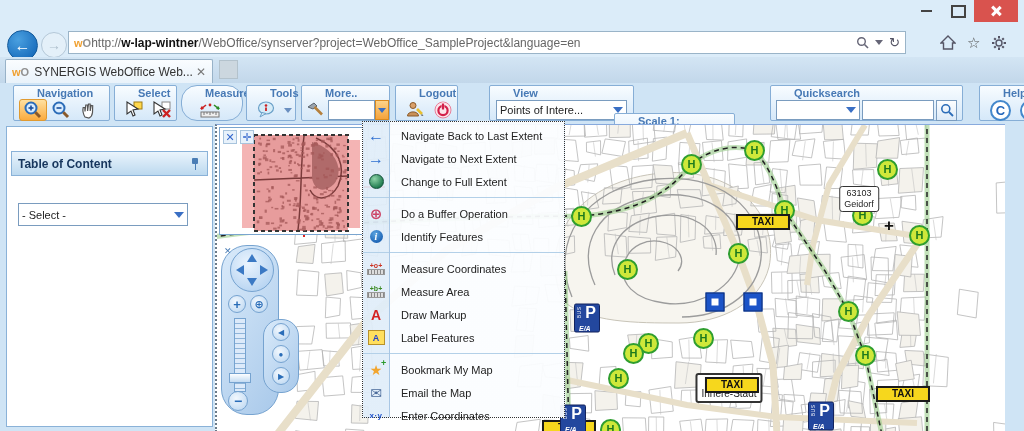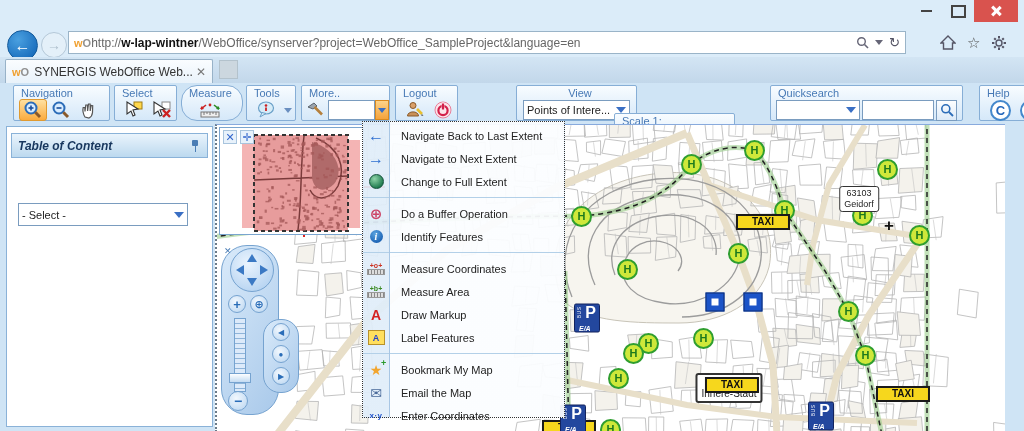--- a/index.html
+++ b/index.html
@@ -32,47 +32,47 @@
   #nav-icons .ni{color:#555;font-size:15px;cursor:pointer;display:flex;align-items:center;}
   #tabbar{left:0;top:57px;width:1024px;height:26px;background:linear-gradient(#d3e5f4,#c2d7ea);}
   #tab{left:5px;top:2px;width:208px;height:24px;background:linear-gradient(#fafdff,#e9f2fa);border:1px solid #98b2c8;border-bottom:none;border-radius:2px 2px 0 0;display:flex;align-items:center;padding:0 6px;box-sizing:border-box;font-size:12px;color:#333;cursor:pointer;}
   #tab-title{margin-left:5px;white-space:nowrap;overflow:hidden;}
   #tab-close{margin-left:auto;color:#777;font-size:12px;font-weight:bold;cursor:pointer;}
   #newtab{left:219px;top:3px;width:17px;height:17px;background:#ccd7df;border:1px solid #b3c2cc;cursor:pointer;}
   
   #webpage{left:0;top:83px;width:1024px;height:348px;background:#cfe4f5;}
   
   .tb-sec{top:2px;height:36px;background:linear-gradient(#f8fcff,#d5e8f9);border:1px solid #86aed6;border-radius:2px;box-sizing:border-box;}
-  .tb-head{font-size:11px;font-weight:normal;color:#4779b5;padding:1px 0 0 7px;}
+  .tb-head{font-size:11px;font-weight:bold;color:#4779b5;padding:1px 0 0 23px;}
   .tb-icons{display:flex;align-items:center;padding-left:5px;height:22px;}
   .tbtn{width:28px;height:22px;display:flex;align-items:center;justify-content:center;cursor:pointer;border-radius:3px;flex:none;}
   .tbtn.hl{background:linear-gradient(#ffe0a0,#fbab3e);border:1px solid #e09a30;box-sizing:border-box;}
   .combo{background:#fff;border:1px solid #7a9cbf;box-sizing:border-box;display:flex;align-items:center;font-size:11px;color:#222;padding:0 3px;}
   .tri{width:0;height:0;border-left:5px solid transparent;border-right:5px solid transparent;border-top:6px solid #3a6fc4;margin-left:auto;flex:none;}
   #sec-nav{left:13px;width:97px;} #sec-select{left:114px;width:63px;}
   #sec-measure{left:181px;width:62px;border-radius:16px;} #sec-tools{left:246px;width:50px;}
   #sec-more{left:301px;width:89px;} #sec-logout{left:395px;width:63px;}
-  #sec-view{left:516px;width:121px;text-align:center;} #sec-scale{left:614px;width:121px;margin-top:28px;}
+  #sec-view{left:489px;width:145px;} #sec-scale{left:614px;width:121px;margin-top:28px;}
   #sec-qs{left:770px;width:193px;} #sec-help{left:942px;width:68px;margin-left:37px;}
   #more-combo{width:50px;height:20px;margin-left:3px;}
   #more-dd{width:15px;height:20px;background:linear-gradient(#fdd389,#f5a33c);border:1px solid #d98a20;box-sizing:border-box;display:flex;align-items:center;justify-content:center;cursor:pointer;}
   #more-dd .tri{margin:0;border-top-width:5px;border-left-width:4px;border-right-width:4px;}
   #view-combo{margin:0 6px;height:20px;flex:1;}
   #scale-box{margin:0 6px;height:20px;flex:1;justify-content:flex-end;}
   #scale-val{margin-left:auto;padding-right:4px;}
   #qs-row{padding:0 5px;display:flex;align-items:center;gap:2px;height:22px;}
   #qs-combo{width:88px;height:20px;}
   #qs-input{width:72px;height:20px;border:1px solid #7a9cbf;box-sizing:border-box;font-size:11px;padding:0 3px;outline:none;}
   #qs-btn{width:22px;height:21px;background:linear-gradient(#fdfeff,#dceaf8);border:1px solid #7a9cbf;box-sizing:border-box;display:flex;align-items:center;justify-content:center;cursor:pointer;}
   .help-btn{width:21px;height:21px;border-radius:50%;background:#fff;border:2px solid #4488cc;color:#2266bb;font-weight:bold;font-size:13px;display:flex;align-items:center;justify-content:center;cursor:pointer;box-sizing:border-box;}
   #sec-help .tb-icons{justify-content:center;gap:9px;}
   
   #left-panel{left:6px;top:43px;width:207px;height:301px;background:#fff;border:1px solid #8ab2d8;box-sizing:border-box;}
   .panel-head{position:absolute;left:4px;width:197px;height:25px;background:linear-gradient(#eaf4fc,#bcd9ef);border:1px solid #8ab2d8;box-sizing:border-box;display:flex;align-items:center;font-size:12px;font-weight:bold;color:#17365d;padding:0 6px;cursor:pointer;}
-  #ph-toc{top:6px;font-style:italic;} #ph-queries{top:33px;}
+  #ph-toc{top:24px;} #ph-queries{top:33px;}
   .pin{margin-left:auto;width:12px;height:14px;position:relative;cursor:pointer;}
   .pin::before{content:"";position:absolute;left:3px;top:1px;width:6px;height:6px;background:#4a7db5;border-radius:1px;}
   .pin::after{content:"";position:absolute;left:5.5px;top:7px;width:1.5px;height:6px;background:#4a7db5;}
   #query-combo{position:absolute;left:11px;top:76px;width:170px;height:23px;}
   
   #map{left:215px;top:41px;width:788px;height:307px;background:#fff;border-left:2px dotted #6a7a88;border-top:1px solid #88aadd;box-sizing:content-box;overflow:hidden;}
   #basemap{position:absolute;left:0;top:0;}
   #markers{position:absolute;left:0;top:0;width:788px;height:307px;}
   .h-stop{position:absolute;width:17px;height:17px;border-radius:50%;background:#cfe83a;border:2px solid #2f9e2f;color:#1d7a1d;font-weight:bold;font-size:11px;line-height:16px;text-align:center;box-sizing:content-box;cursor:pointer;}
   .taxi{position:absolute;background:#f6d71d;border:2px solid #1a1a1a;color:#111;font-weight:bold;font-size:10px;padding:0 14px;line-height:12px;transform:translate(-50%,-50%);cursor:pointer;}

